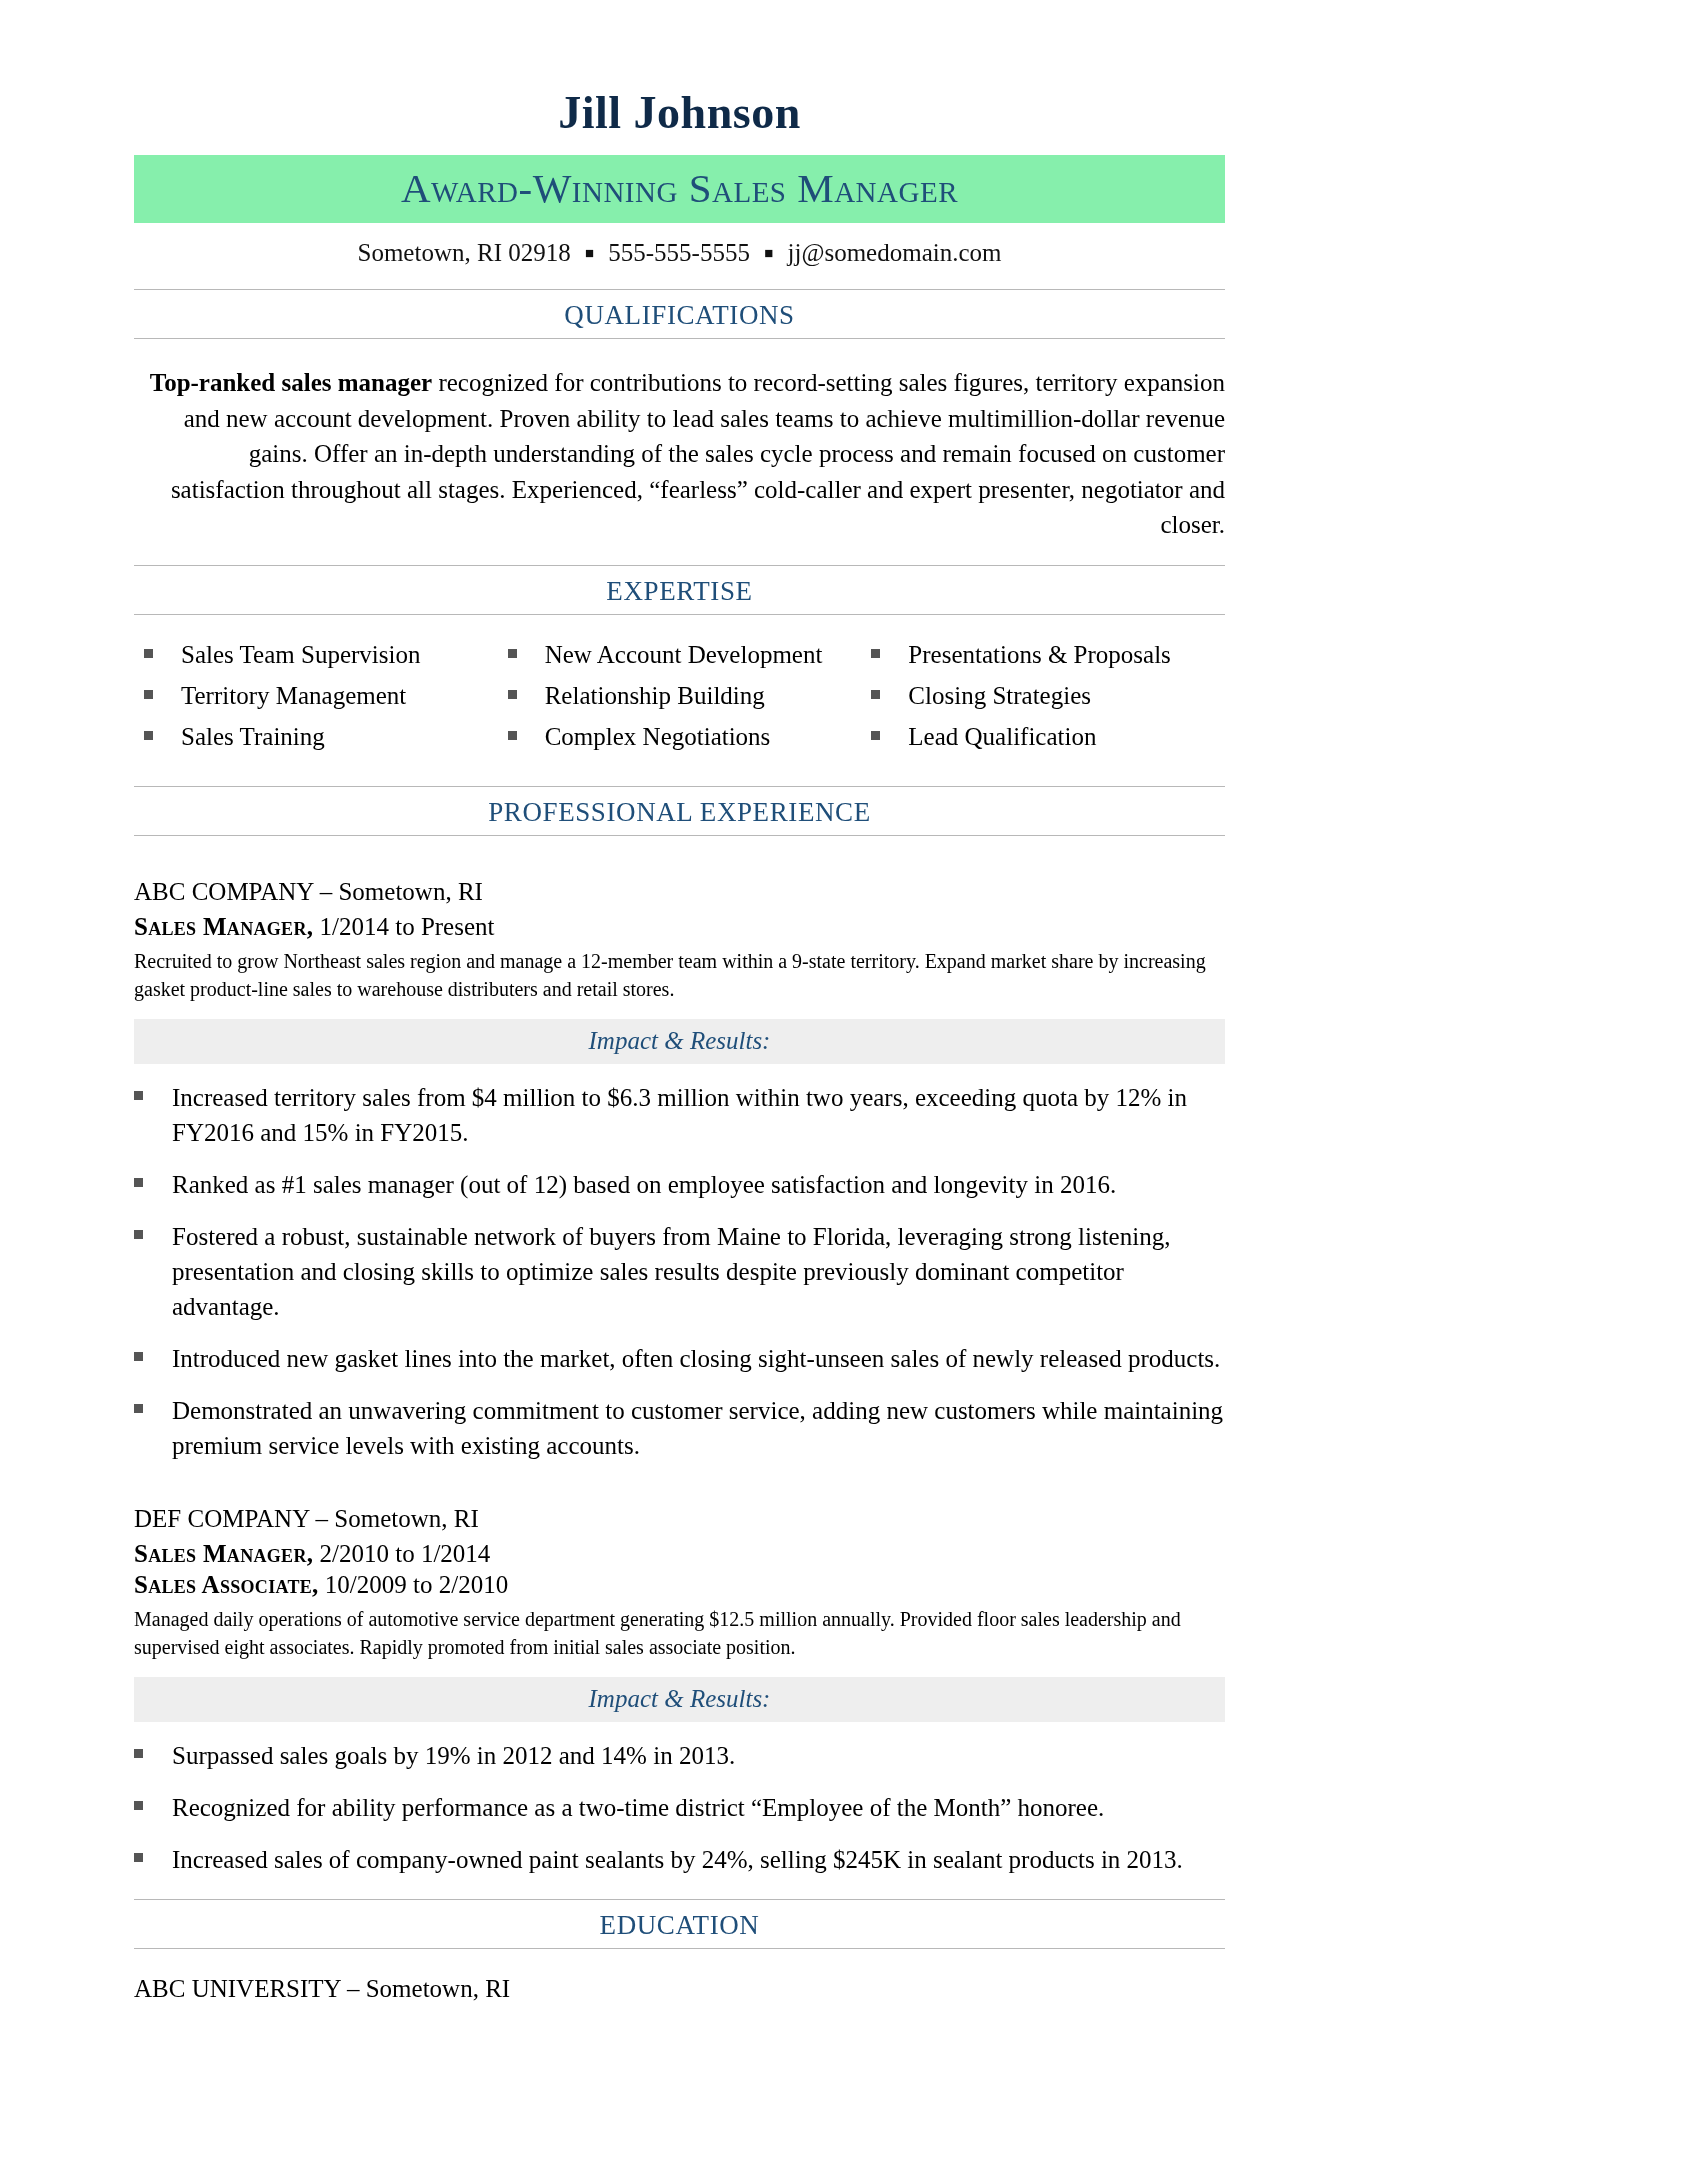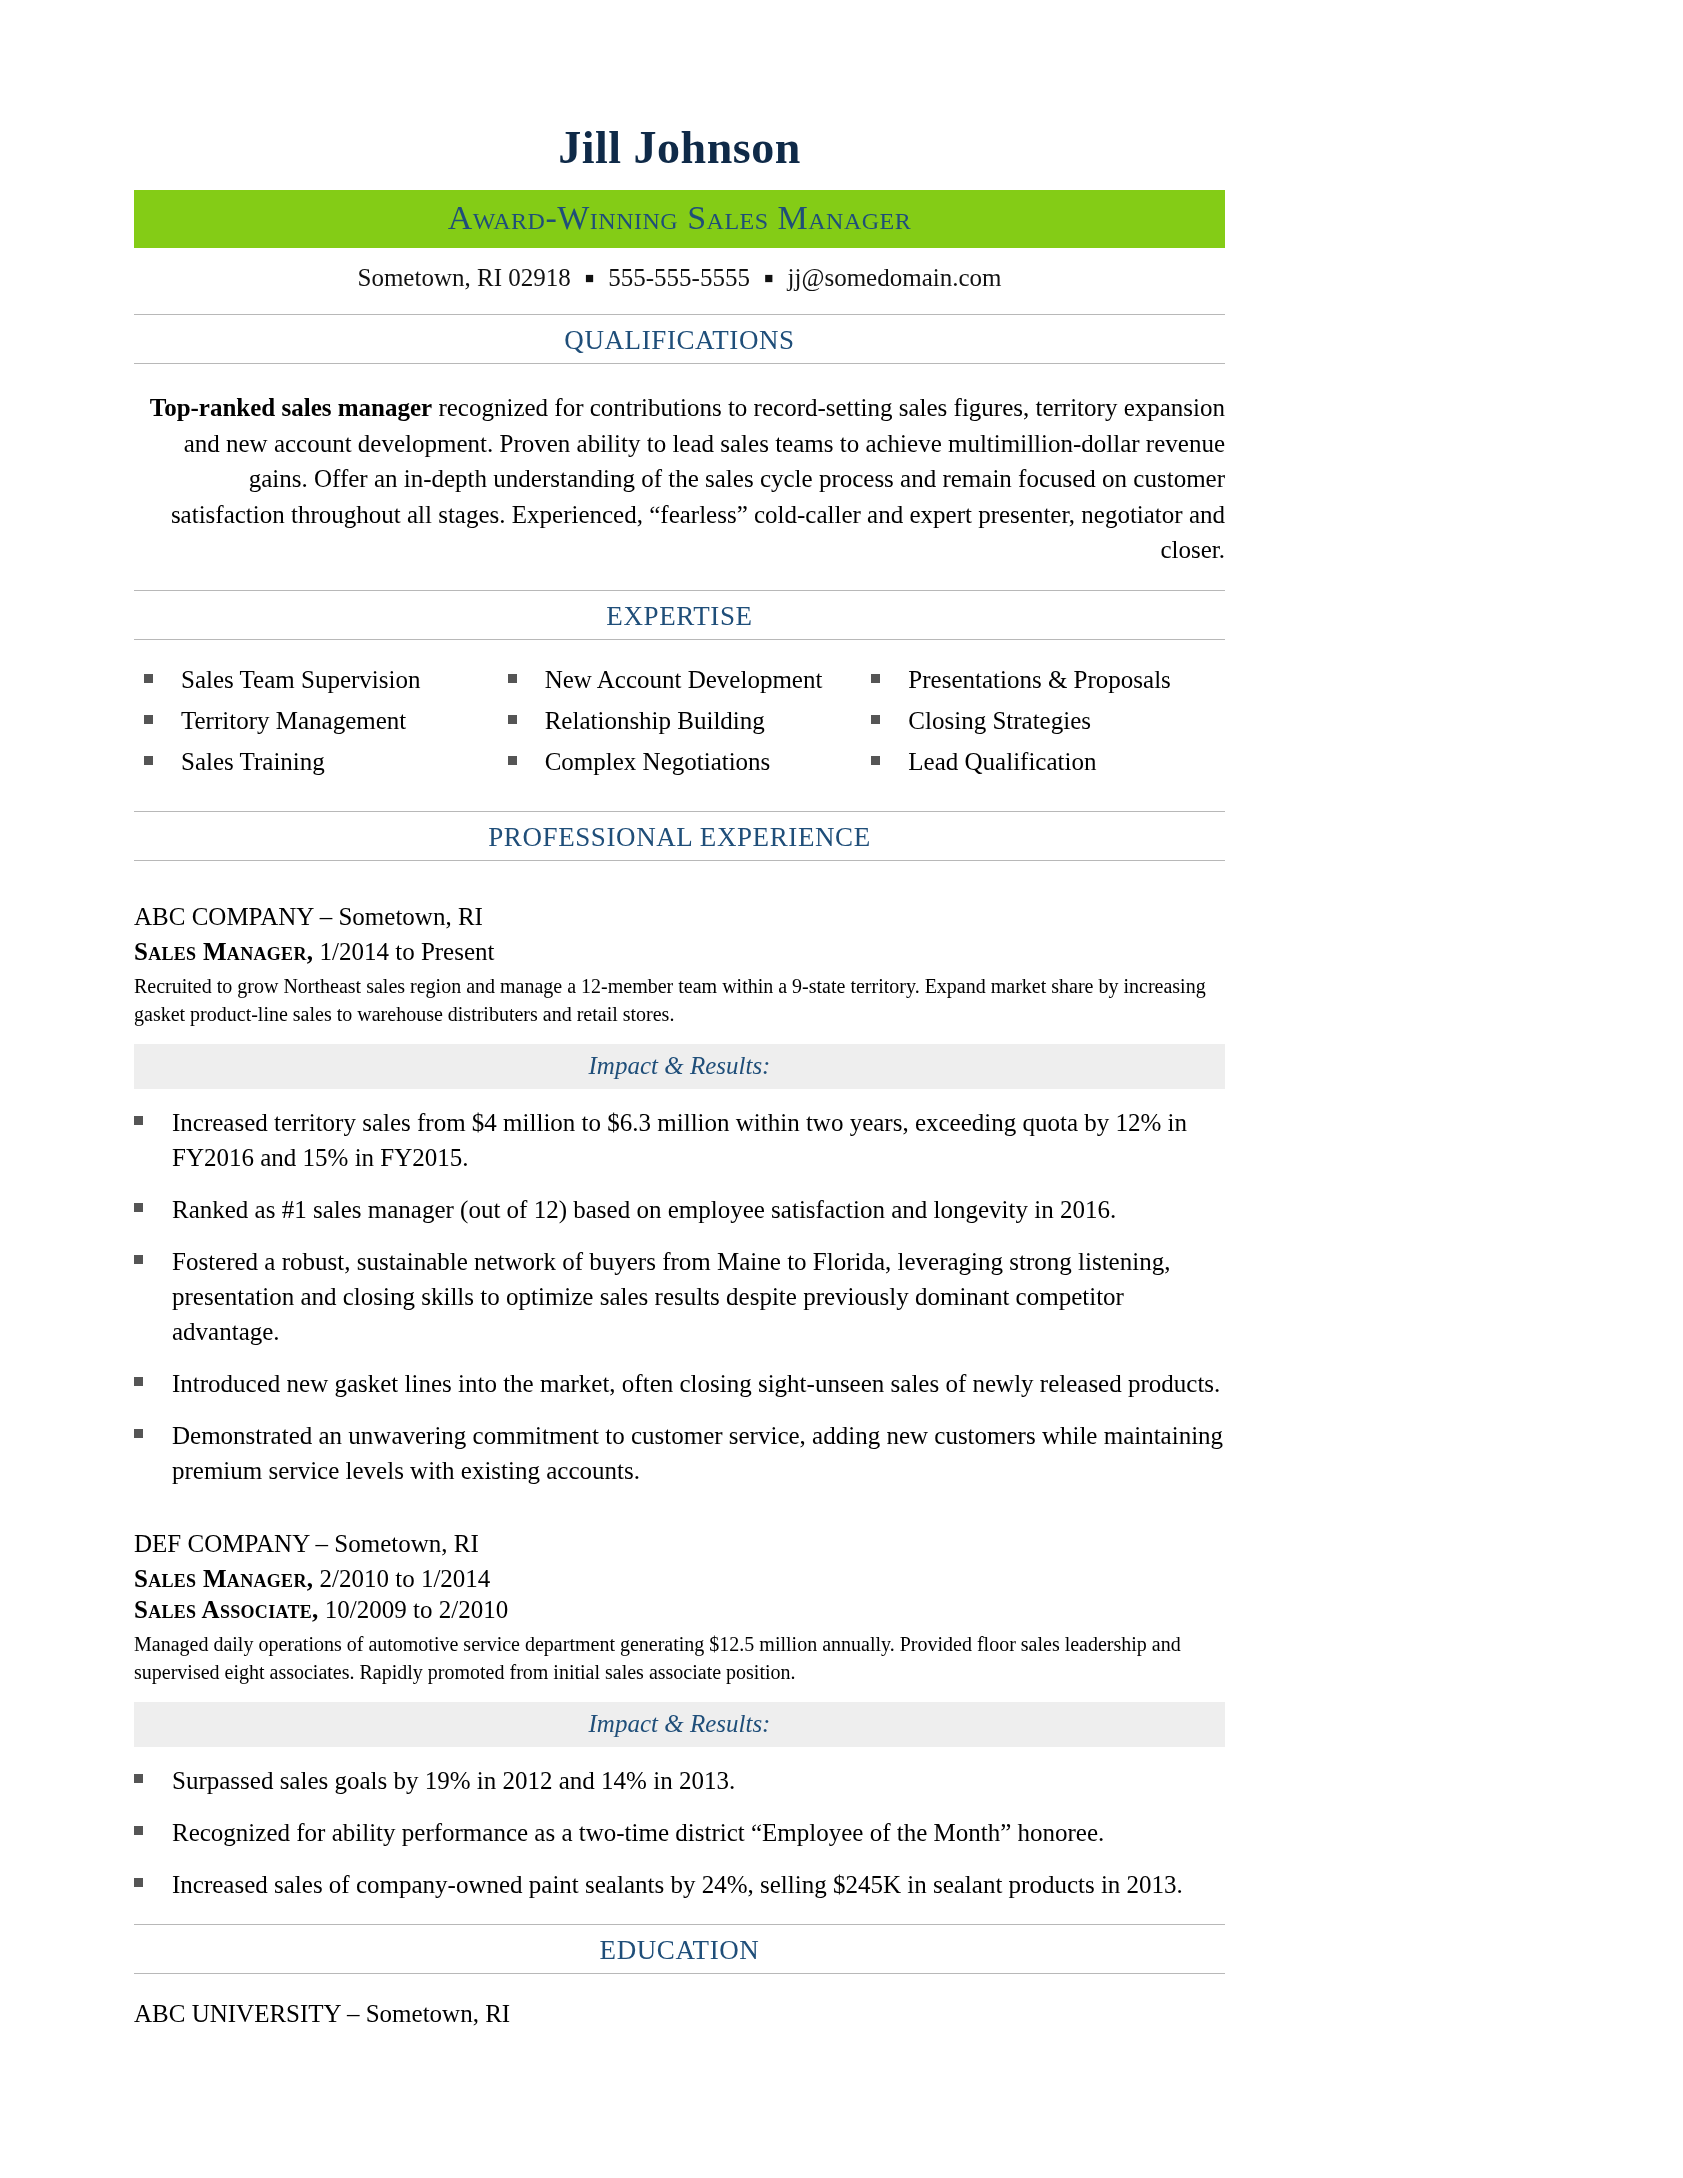--- a/index.html
+++ b/index.html
@@ -11,38 +11,38 @@
     width: 1683px;
     height: 2178px;
     font-family: "Liberation Serif", serif;
     color: #000000;
     -webkit-font-smoothing: antialiased;
   }
   .page {
     width: 1359px;
     height: 2178px;
     box-sizing: border-box;
-    padding: 99px 134px 0 134px;
+    padding: 64px 134px 0 134px;
     position: relative;
   }
   
   .name {
     text-align: center;
     font-size: 46px;
     font-weight: bold;
     letter-spacing: 0.5px;
     color: #0f2a48;
     margin: 22px 0 16px 0;
   }
   .title-band {
-    background: #84cc16;
+    background: #86efac;
     text-align: center;
     padding: 9px 0 11px 0;
     color: #1f4e79;
-    font-size: 34px;
+    font-size: 41px;
     letter-spacing: 0.5px;
   }
   .smallcaps-title {
     font-variant: small-caps;
   }
   .contact {
     text-align: center;
     font-size: 25px;
     color: #111111;
     margin: 16px 0 6px 0;

